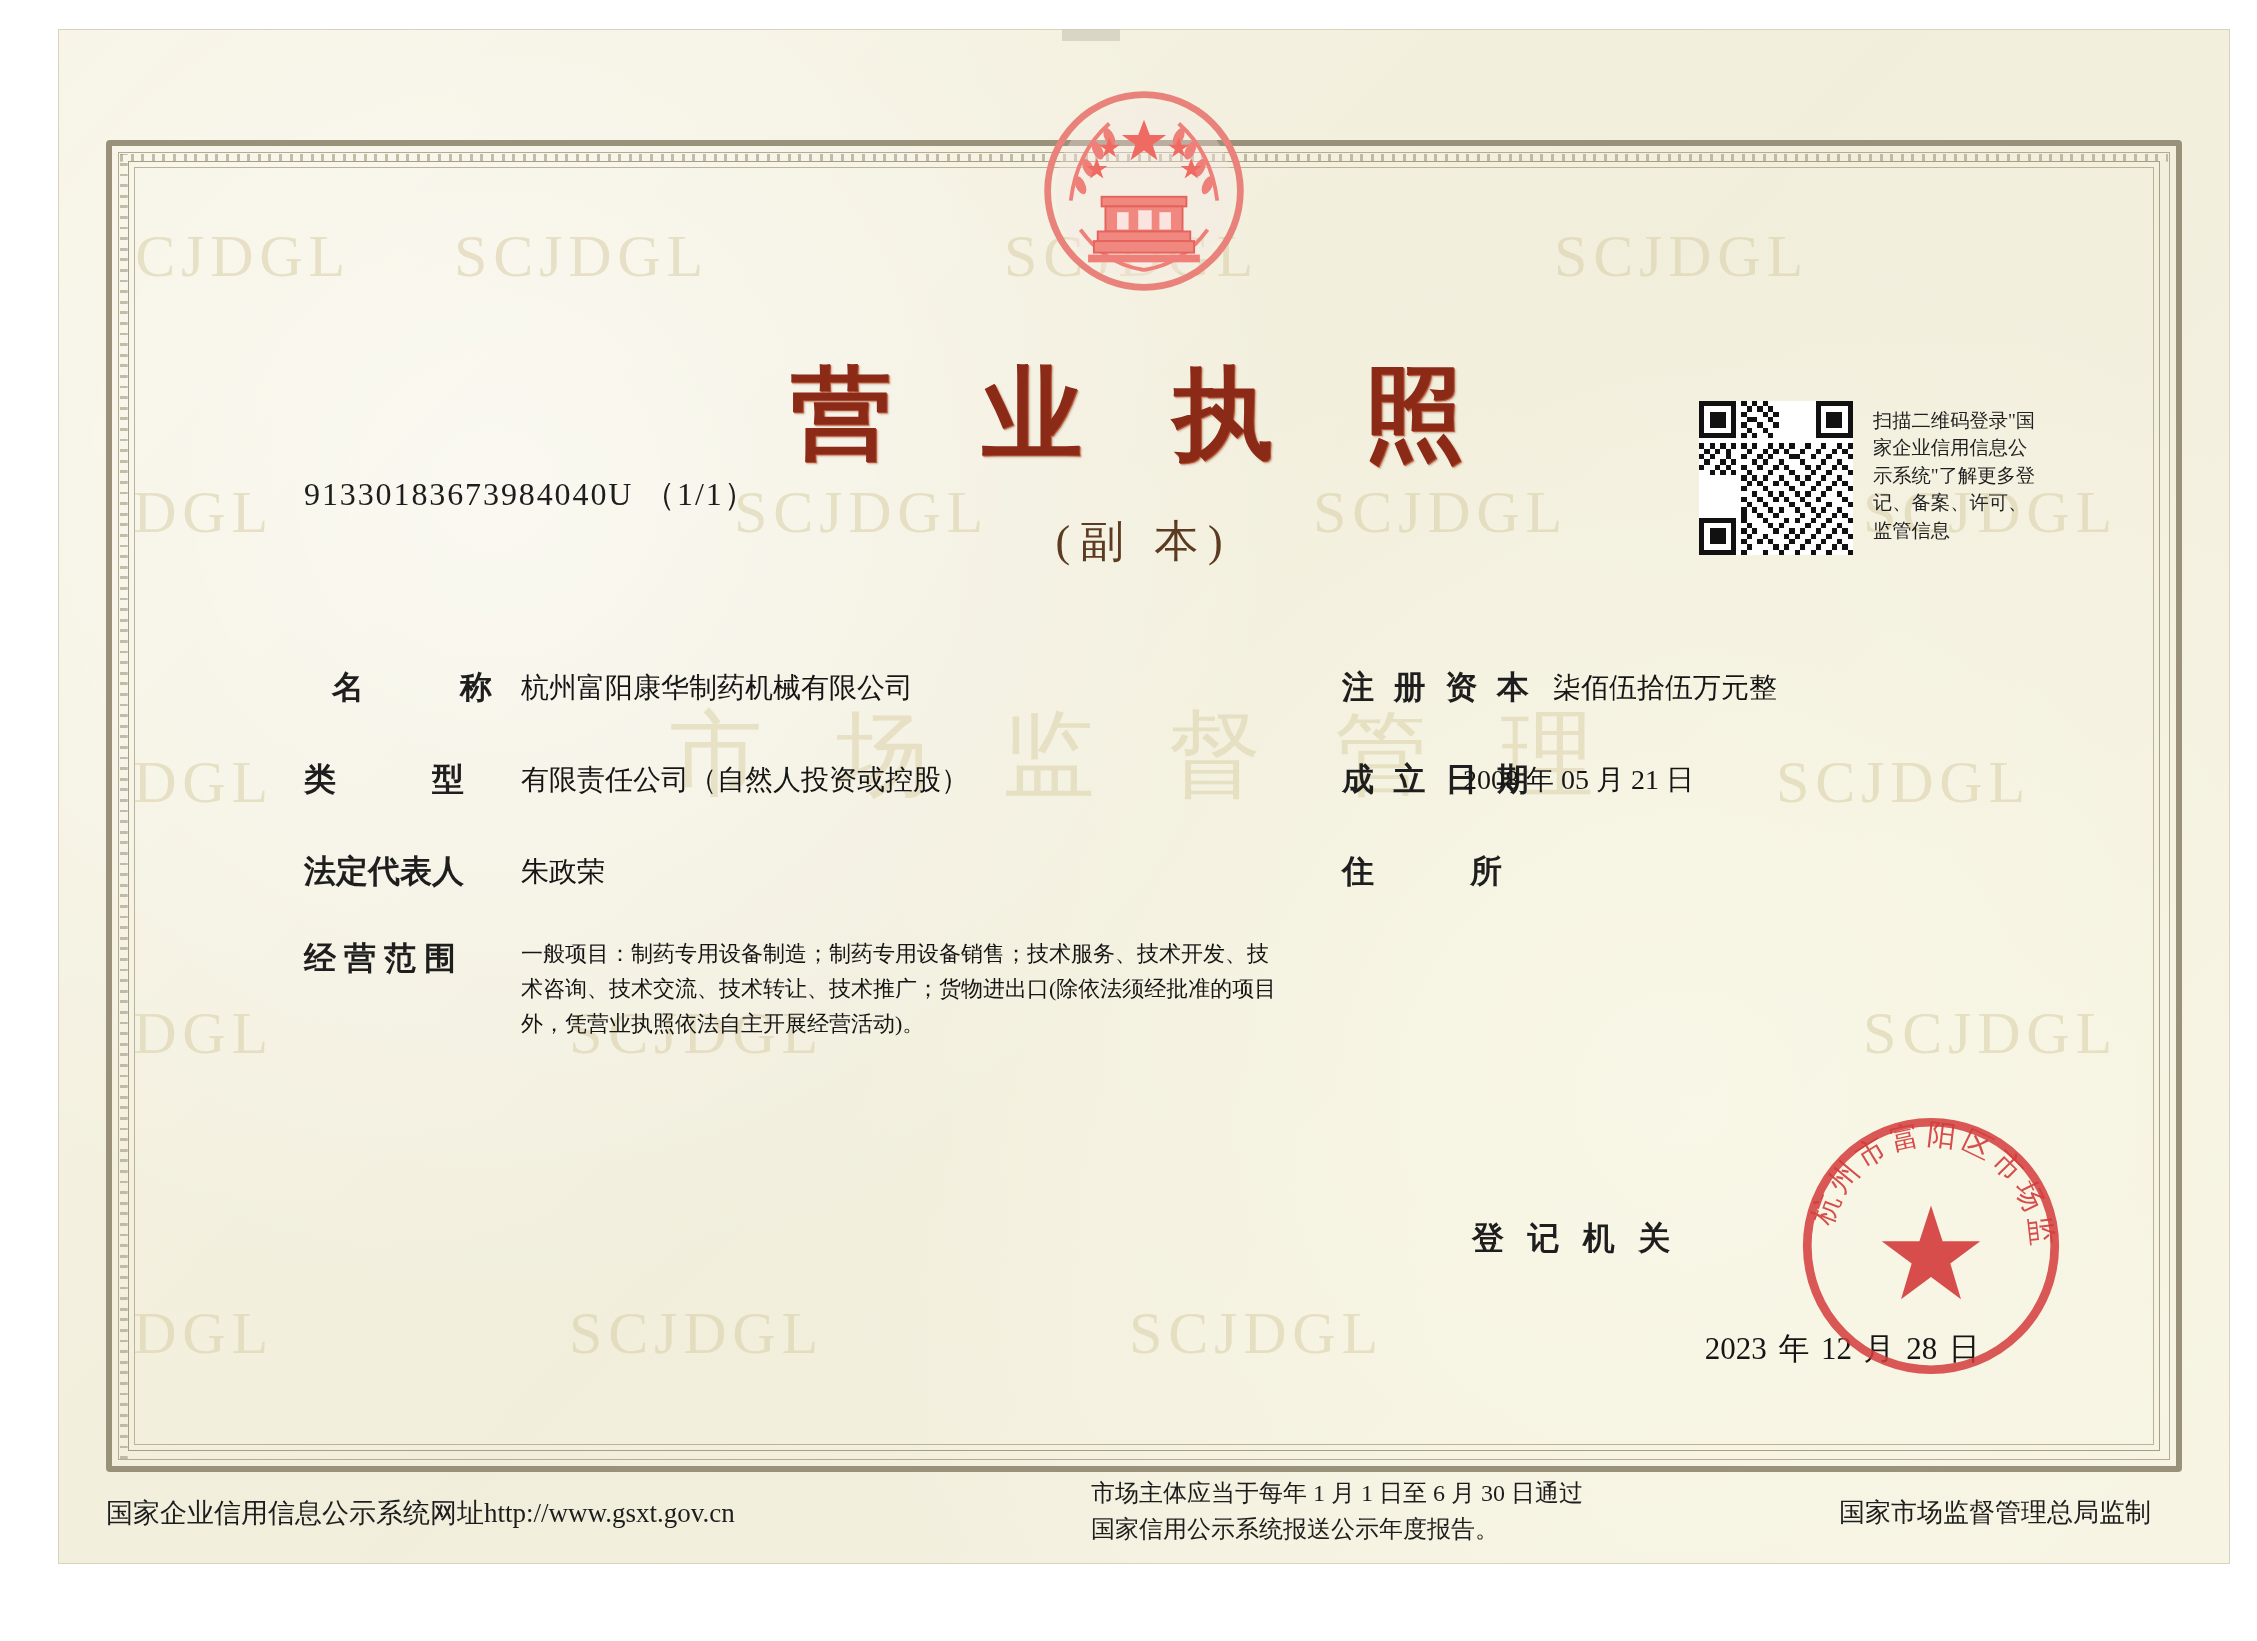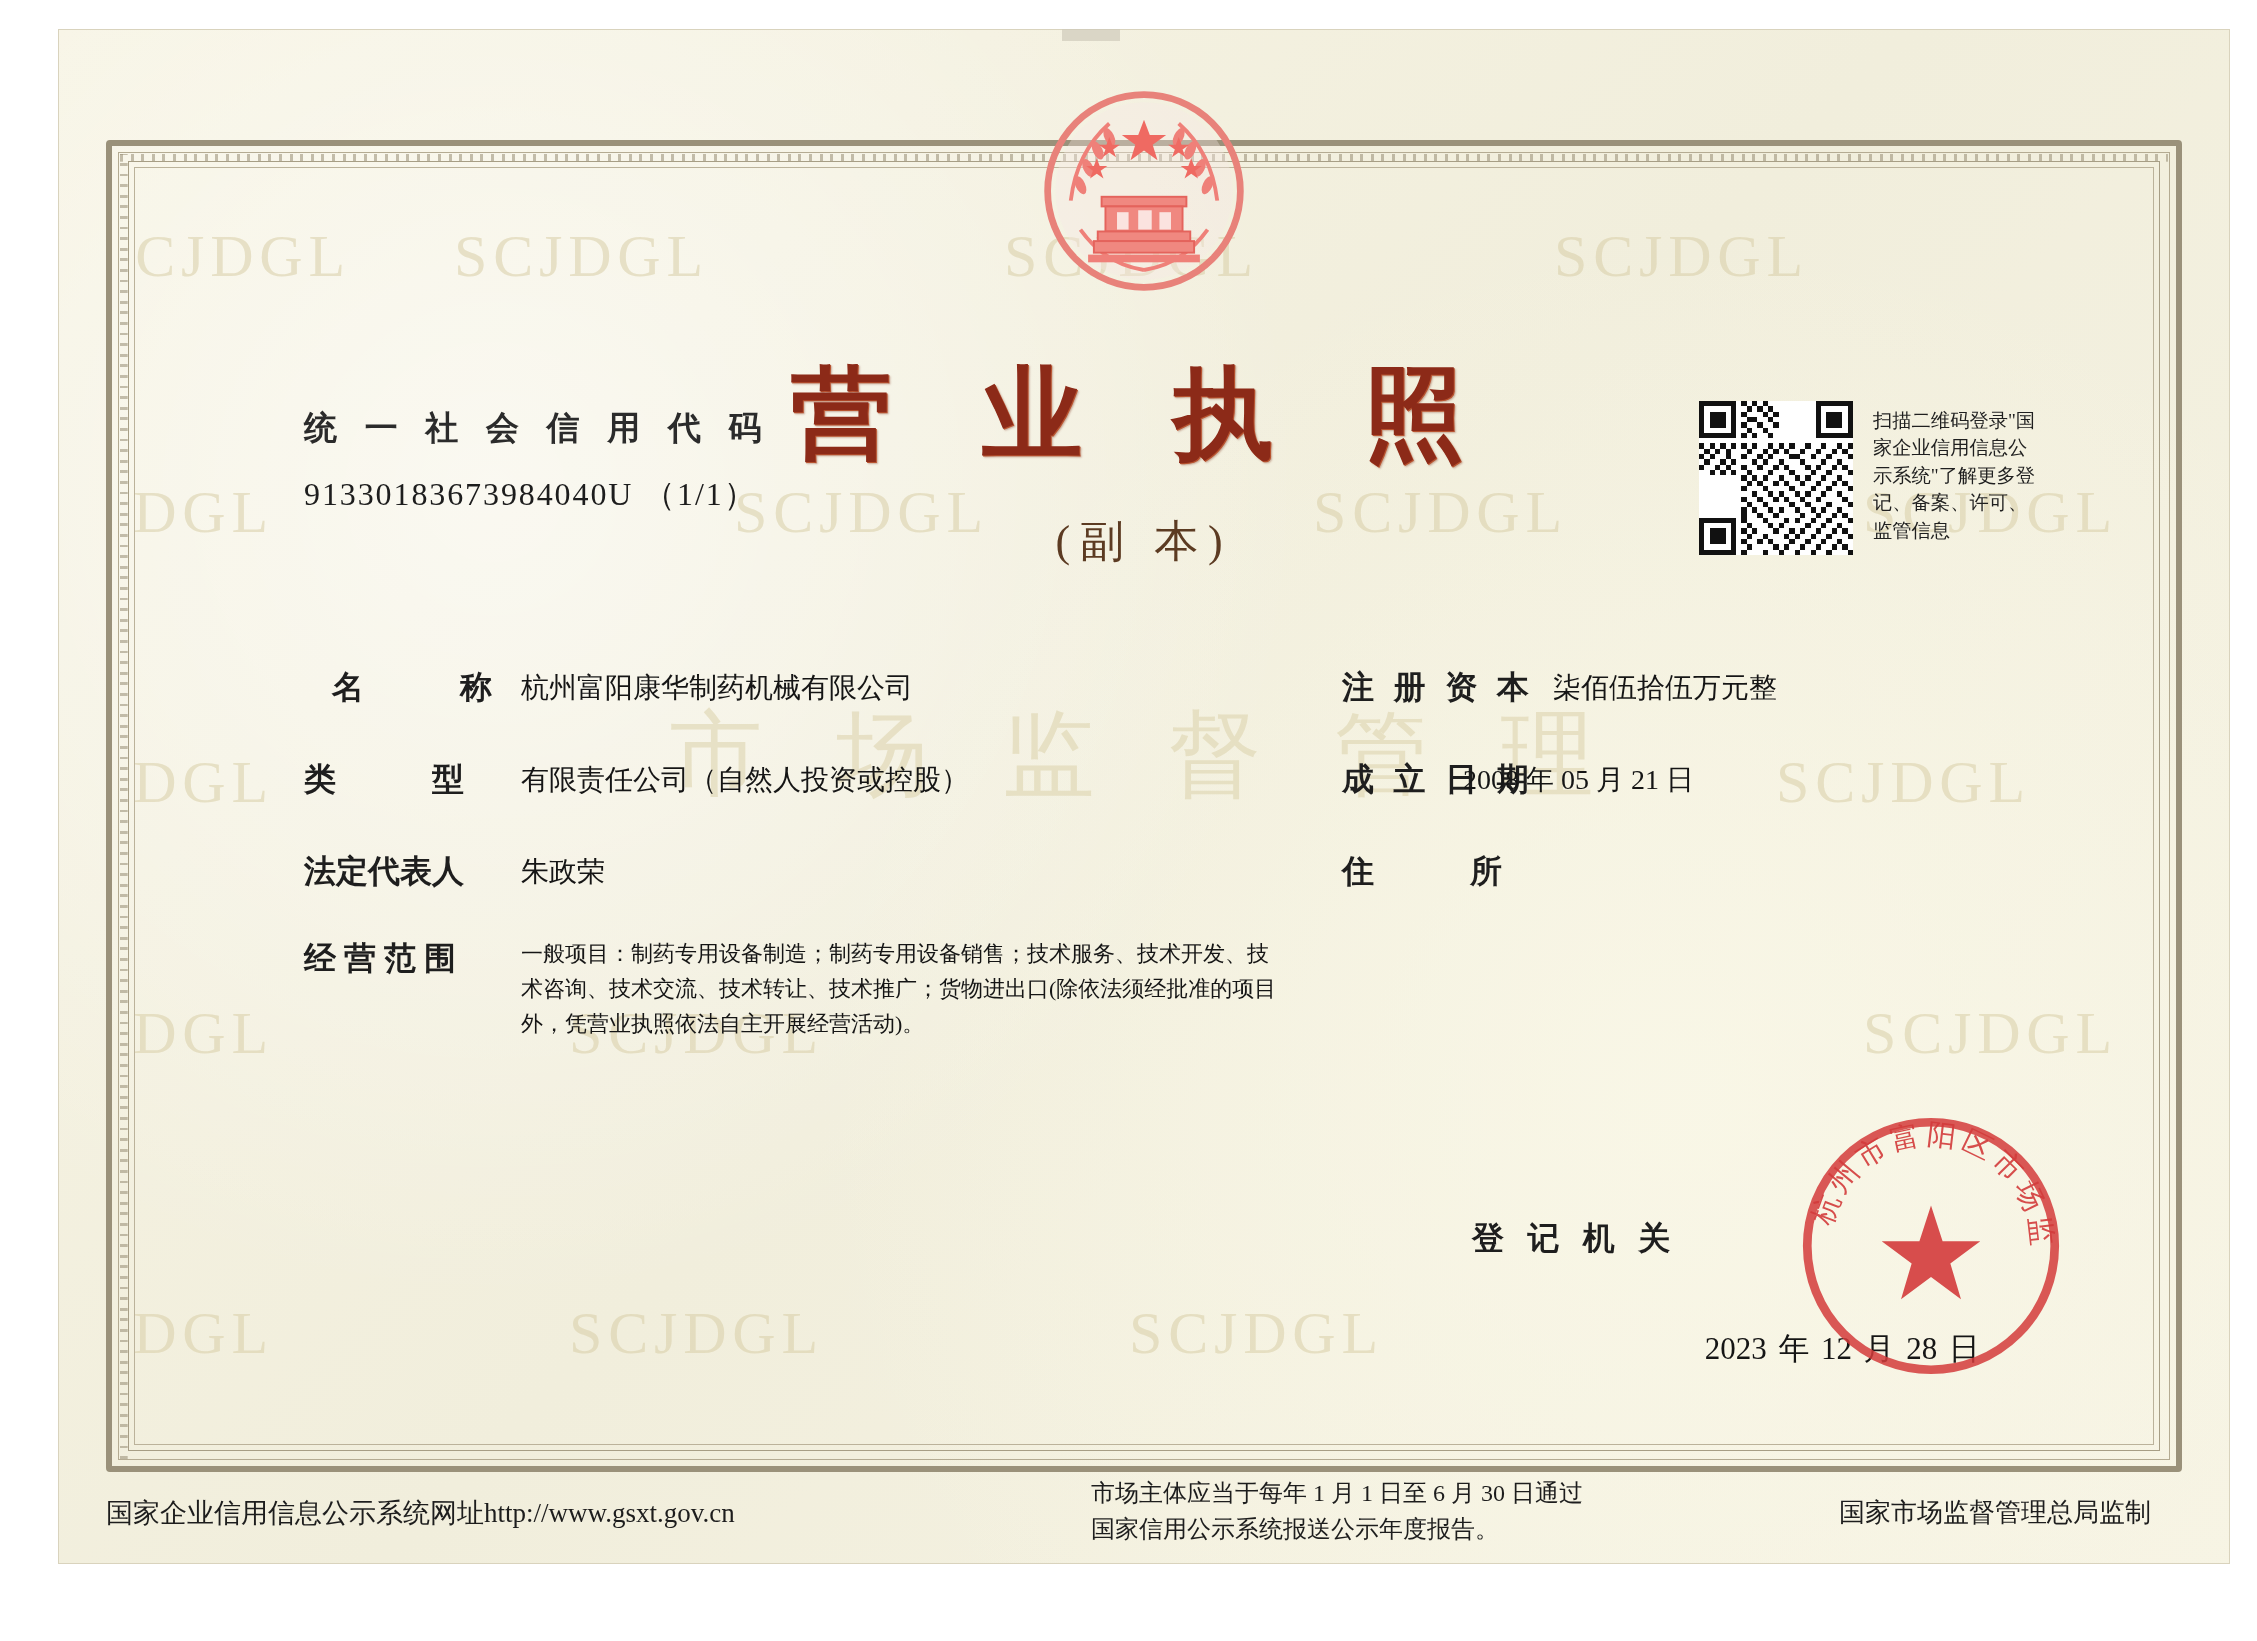--- a/index.html
+++ b/index.html
@@ -361,21 +361,20 @@
         <rect x="104" y="130" width="14" height="20"></rect>
         <rect x="126" y="132" width="12" height="18"></rect>
       </g>
       <rect x="52" y="176" width="116" height="8" fill="#ef8079"></rect>
     </svg>
   </div>
 
   <div class="main-title">营 业 执 照</div>
   <div class="sub-title">(副 本)</div>
 
-  <div class="code-label">统 一 社 会 信 用 代 码</div>
   <div class="code-value">91330183673984040U （1/1）</div>
 
   <div id="qr-box">
     <svg viewBox="0 0 29 29" width="154" height="154" shape-rendering="crispEdges" aria-hidden="true">
       <rect width="29" height="29" fill="#ffffff"></rect>
       <g fill="#111111">
         <rect x="0" y="0" width="7" height="1"></rect>
           <rect x="0" y="6" width="7" height="1"></rect>
         <rect x="0" y="0" width="1" height="7"></rect>
           <rect x="6" y="0" width="1" height="7"></rect>

